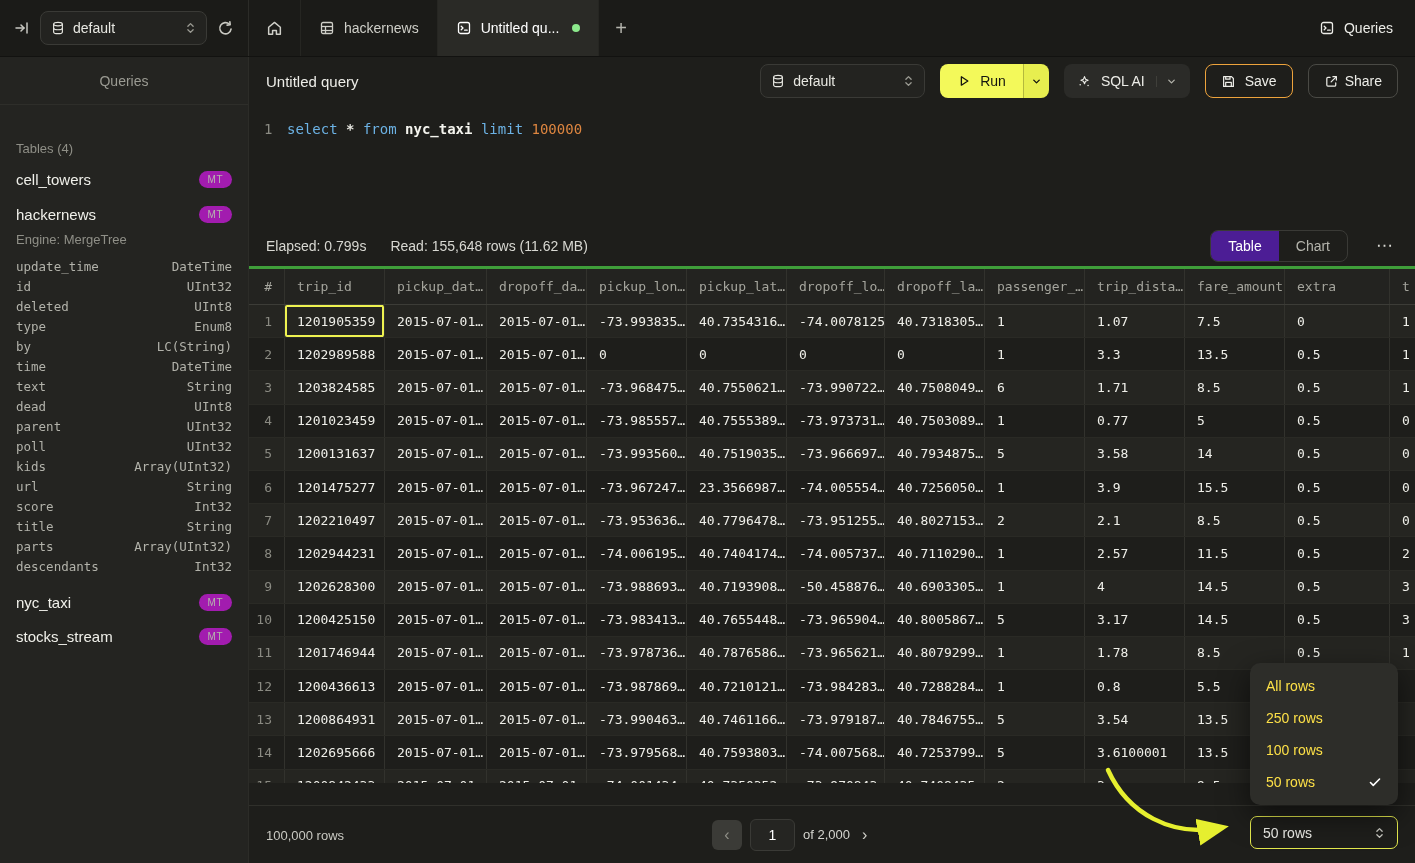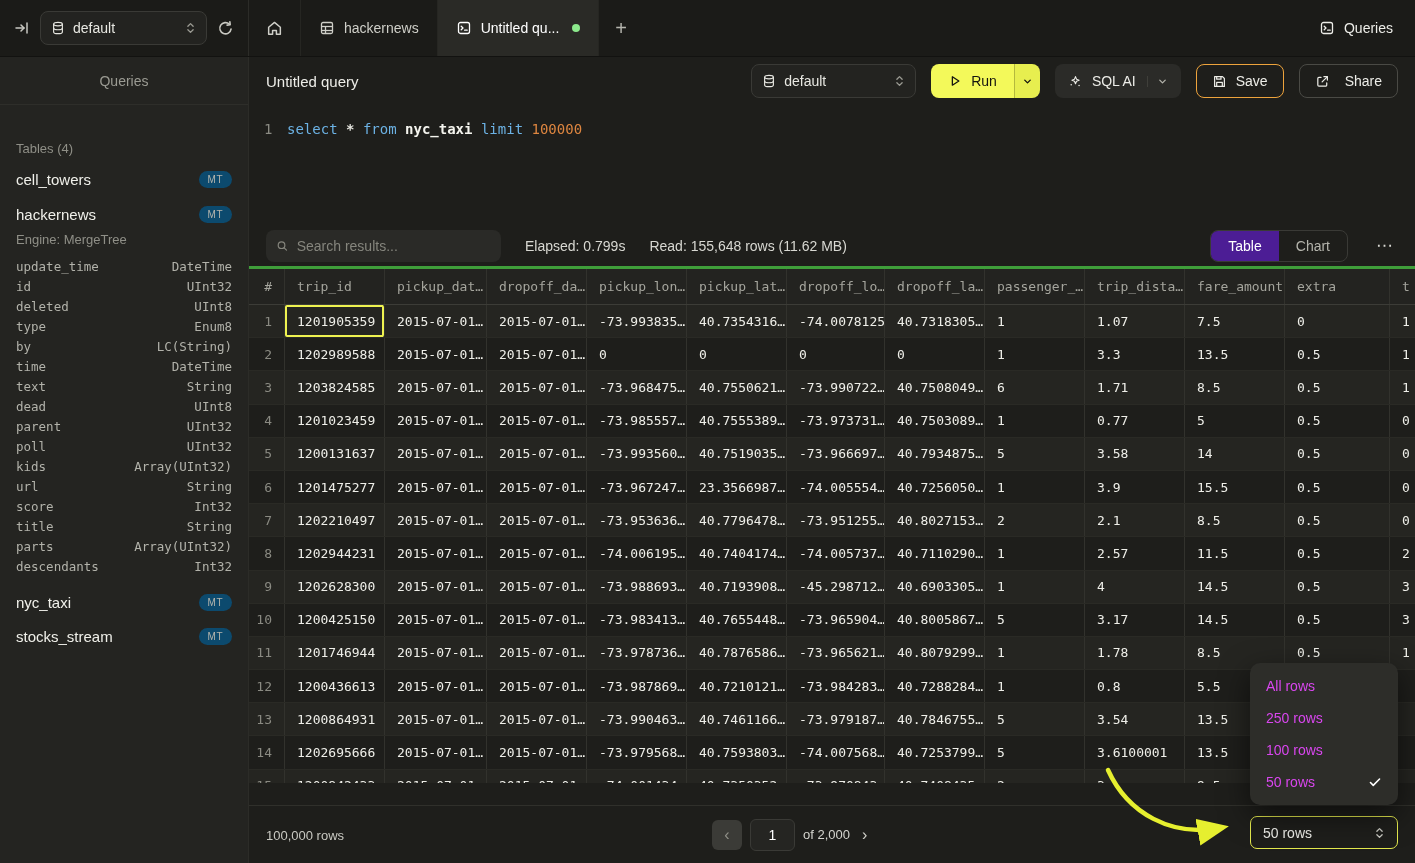--- a/index.html
+++ b/index.html
@@ -29,36 +29,36 @@
   .side-tab.active { color:#ffffff; }
   .side-tab.active::after { content:""; position:absolute; left:0; right:0; bottom:-1px; height:3px; background:#f3f95a; }
   .side-body { padding:16px; }
   .btn-new-table { width:100%; height:34px; background:#f3f95a; border:none; border-radius:8px; font-size:14px; color:#14140f; display:flex; align-items:center; justify-content:center; gap:8px; cursor:pointer; }
   .search-box { margin-top:15px; height:34px; border:1px solid #3a3a36; border-radius:8px; display:flex; align-items:center; gap:8px; padding:0 10px; color:#7d7d75; }
   .search-box input { background:transparent; border:none; outline:none; color:#e8e8e2; font-size:14px; width:100%; font-family:"Liberation Sans",sans-serif; }
   .search-box input::placeholder { color:#7d7d75; }
   .section-label { margin-top:20px; font-size:13px; color:#8f8f87; }
   .tbl-entry { margin-top:15px; display:flex; align-items:center; justify-content:space-between; cursor:pointer; }
   .tbl-name { font-size:15px; color:#f0f0ea; }
-  .badge { background:#0c4a6e; color:#b5b5ad; font-size:10px; padding:3px 9px; border-radius:10px; letter-spacing:.5px; }
+  .badge { background:#a21caf; color:#b5b5ad; font-size:10px; padding:3px 9px; border-radius:10px; letter-spacing:.5px; }
   .engine-line { margin-top:9px; font-size:13px; color:#8f8f87; }
   .col-list { margin-top:10px; }
   .col-row { display:flex; justify-content:space-between; font-family:"DejaVu Sans Mono",monospace; font-size:12.5px; color:#b2b2aa; line-height:20px; }
 
   
   .query-header { position:absolute; left:249px; top:57px; right:0; height:48px; display:flex; align-items:center; padding:0 17px; background:#1e1e1b; }
   .qh-title { font-size:15px; color:#edede8; }
   .qh-actions { margin-left:auto; display:flex; align-items:center; gap:15px; }
   .run-btn { display:flex; height:34px; border-radius:8px; overflow:hidden; cursor:pointer; }
   .run-main { background:#f3f95a; color:#15150f; display:flex; align-items:center; gap:9px; padding:0 17px; font-size:14px; }
   .run-caret { background:#e7ee4f; width:26px; display:flex; align-items:center; justify-content:center; border-left:1px solid rgba(0,0,0,.22); color:#15150f; }
   .ghost-btn { display:flex; align-items:center; gap:9px; height:34px; padding:0 13px; background:#2b2b28; border:none; border-radius:8px; font-size:14px; color:#edede8; cursor:pointer; }
   .sqlai-caret { margin-left:2px; padding-left:9px; border-left:1px solid #3f3f3a; display:flex; align-items:center; color:#b5b5ad; }
   .save-btn { display:flex; align-items:center; gap:9px; height:34px; padding:0 15px; background:transparent; border:1.5px solid #eda33c; border-radius:8px; color:#edede8; font-size:14px; cursor:pointer; }
-  .share-btn { display:flex; align-items:center; gap:15px; height:34px; padding:0 15px; background:transparent; border:1px solid #4a4a45; border-radius:8px; color:#edede8; font-size:14px; cursor:pointer; }
+  .share-btn { display:flex; align-items:center; gap:6px; height:34px; padding:0 15px; background:transparent; border:1px solid #4a4a45; border-radius:8px; color:#edede8; font-size:14px; cursor:pointer; }
 
   
   .editor { position:absolute; left:249px; top:105px; right:0; height:120px; background:#1e1e1b; font-family:"DejaVu Sans Mono",monospace; font-size:14px; }
   .editor .ln { position:absolute; left:15px; top:16px; color:#8a8a82; }
   .editor code { position:absolute; left:38px; top:16px; white-space:pre; }
   .tok-keyword { color:#6cb2e4; }
   .tok-star { color:#e8e8e2; font-weight:bold; }
   .tok-identifier { color:#f4f4ee; font-weight:bold; }
   .tok-number { color:#de8640; }
   .tok-plain { color:#e8e8e2; }
@@ -94,21 +94,21 @@
   .pager { position:absolute; left:463px; top:50%; transform:translateY(-50%); display:flex; align-items:center; gap:8px; }
   .pg-prev { width:30px; height:30px; background:#3b3b37; border:none; border-radius:6px; color:#8f8f87; display:flex; align-items:center; justify-content:center; font-size:16px; cursor:pointer; }
   .pg-input { width:45px; height:32px; background:#252522; border:1px solid #3a3a36; border-radius:6px; color:#ffffff; text-align:center; font-size:14px; font-family:"Liberation Sans",sans-serif; }
   .pg-of { font-size:13px; color:#d5d5cf; }
   .pg-next { color:#cfcfc8; font-size:16px; background:none; border:none; padding:0 4px; cursor:pointer; }
   .rows-select { position:absolute; right:17px; top:10px; width:148px; height:33px; border:1.5px solid #e3e84d; border-radius:7px; display:flex; align-items:center; padding:0 12px; font-size:14px; color:#edede8; background:#1e1e1b; cursor:pointer; }
   .rows-select .stepper { margin-left:auto; color:#c9c9c2; display:flex; }
 
   
   .rows-menu { position:absolute; left:1250px; top:663px; width:148px; background:#2d2d29; border-radius:10px; padding:7px 0; box-shadow:0 10px 30px rgba(0,0,0,.55); z-index:40; }
-  .menu-item { height:32px; display:flex; align-items:center; padding:0 16px; font-size:14px; color:#d946ef; cursor:pointer; }
+  .menu-item { height:32px; display:flex; align-items:center; padding:0 16px; font-size:14px; color:#fde047; cursor:pointer; }
   .menu-item .chk { margin-left:auto; display:flex; color:#ffffff; }
 
   .arrow-svg { position:absolute; left:0; top:0; width:1415px; height:863px; pointer-events:none; z-index:50; }
 
   svg.i { display:block; }
 </style>
 </head>
 <body>
 
 <div class="page">
@@ -336,27 +336,20 @@
       </button>
     </div>
   </div>
 
   <div class="editor">
     <span class="ln">1</span>
     <code id="sql-line"><span class="tok-keyword">select</span><span class="tok-plain"> </span><span class="tok-star">*</span><span class="tok-plain"> </span><span class="tok-keyword">from</span><span class="tok-plain"> </span><span class="tok-identifier">nyc_taxi</span><span class="tok-plain"> </span><span class="tok-keyword">limit</span><span class="tok-plain"> </span><span class="tok-number">100000</span></code>
   </div>
 
   <div class="results-toolbar">
-    <div class="rt-search">
-      <svg class="i" width="14" height="14" viewBox="0 0 16 16" fill="none" stroke="currentColor" stroke-width="1.5" stroke-linecap="round">
-          <circle cx="7" cy="7" r="4.2"></circle>
-          <path d="M10.3 10.3l3 3"></path>
-        </svg>
-      <input type="text" placeholder="Search results..." style="">
-    </div>
     <span class="rt-stat">Elapsed: 0.799s</span>
     <span class="rt-stat">Read: 155,648 rows (11.62 MB)</span>
     <div class="view-toggle">
       <div class="vt-seg active">Table</div>
       <div class="vt-seg">Chart</div>
     </div>
     <button class="more-btn">⋯</button>
   </div>
 
   <div class="green-line"></div>
@@ -497,21 +490,21 @@
         <div class="gc" style="width: 105px;">0.5</div>
         <div class="gc" style="width: 60px;">2</div>
       </div>
       <div class="grid-row odd">
         <div class="gc num" style="width: 36px;">9</div>
         <div class="gc" style="width: 100px;">1202628300</div>
         <div class="gc" style="width: 102px;">2015-07-01…</div>
         <div class="gc" style="width: 100px;">2015-07-01…</div>
         <div class="gc" style="width: 100px;">-73.988693…</div>
         <div class="gc" style="width: 100px;">40.7193908…</div>
-        <div class="gc" style="width: 98px;">-45.298712…</div>
+        <div class="gc" style="width: 98px;">-50.458876…</div>
         <div class="gc" style="width: 100px;">40.6903305…</div>
         <div class="gc" style="width: 100px;">1</div>
         <div class="gc" style="width: 100px;">4</div>
         <div class="gc" style="width: 100px;">14.5</div>
         <div class="gc" style="width: 105px;">0.5</div>
         <div class="gc" style="width: 60px;">3</div>
       </div>
       <div class="grid-row even">
         <div class="gc num" style="width: 36px;">10</div>
         <div class="gc" style="width: 100px;">1200425150</div>

